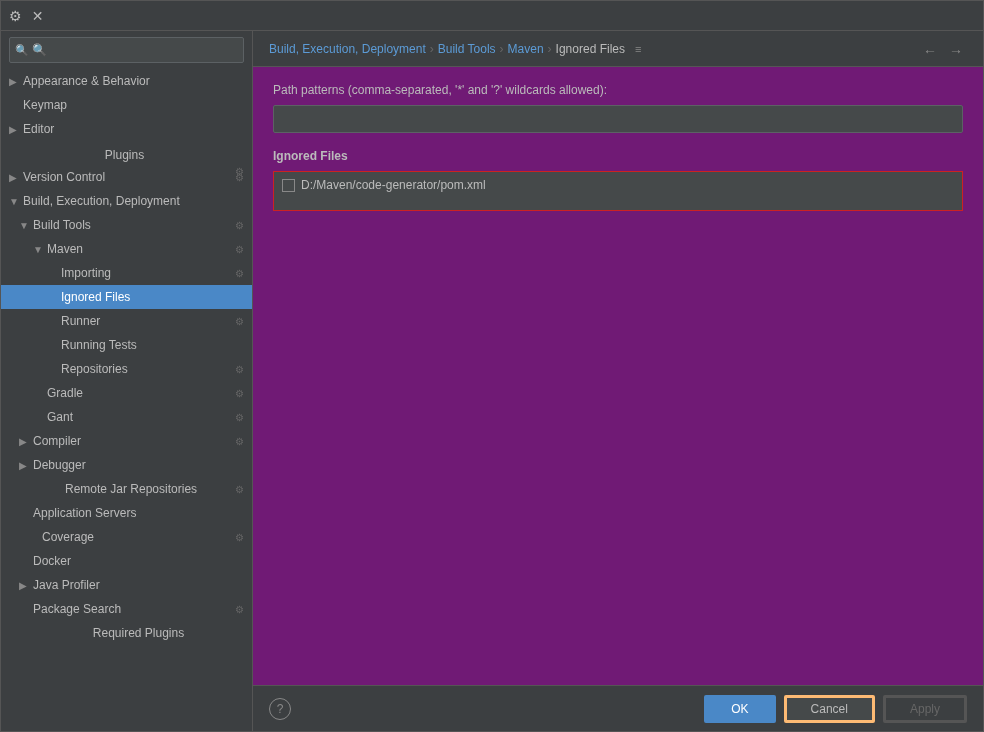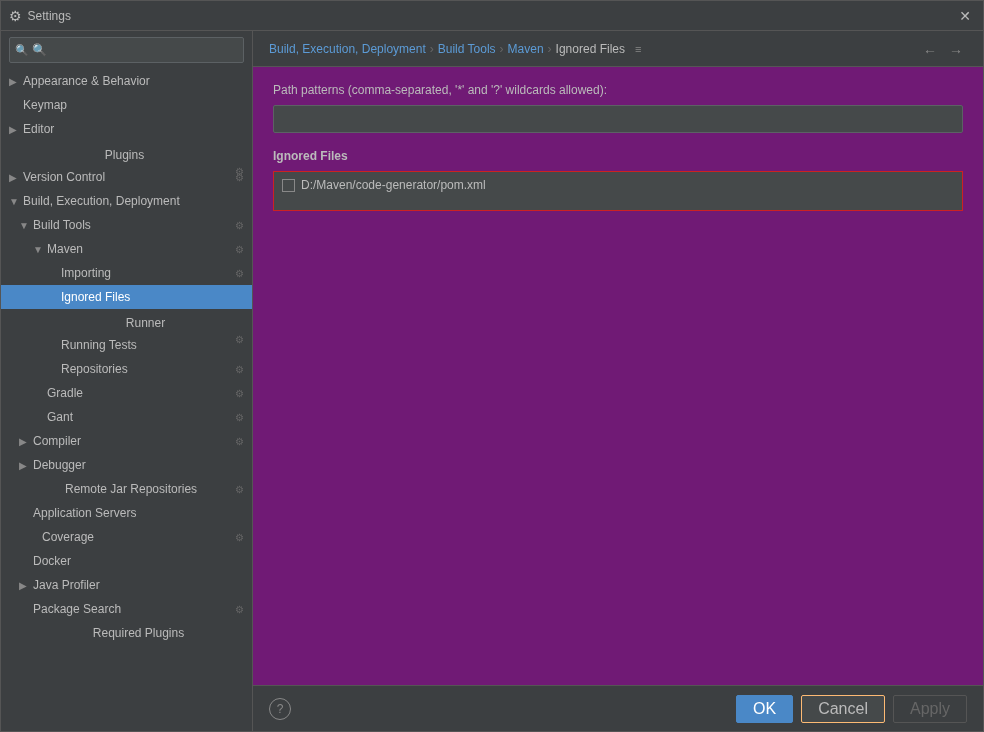--- a/index.html
+++ b/index.html
@@ -231,25 +231,25 @@
       justify-content: center;
       cursor: pointer;
       font-size: 12px;
     }
     .footer-right {
       display: flex;
       gap: 8px;
     }
     .btn {
       height: 28px;
-      padding: 0 16px;
-      font-size: 16px;
+      padding: 0 24px;
+      font-size: 12px;
       cursor: pointer;
       border-radius: 2px;
-      border: 1px solid #fdba74;
+      border: 3px solid #fdba74;
     }
     .btn-primary {
       background: #4a88c7;
       color: #fff;
       border-color: #4a88c7;
     }
     .btn-secondary {
       background: #45494a;
       color: #bbb;
     }
@@ -266,21 +266,20 @@
       flex-shrink: 0;
     }
   </style>
 </head>
 <body>
 
 <div class="window">
 
   <div class="title-bar">
     <span style="font-size:14px;color:#bbb;">⚙</span>
-    <span class="title-bar-text">Settings</span>
     <div class="close-btn">✕</div>
   </div>
 
   <div class="content-area">
 
     <div class="sidebar">
       <div class="search-container">
         <span class="search-icon-inner">🔍</span>
         <input type="text" value="" placeholder="🔍" style="">
       </div>
@@ -323,21 +322,21 @@
           </div>
           <div class="tree-item" style="padding-left: 46px;">
             <span class="expand-arrow"></span>
             <span>Importing</span>
             <span class="gear-icon-inline">⚙</span>
           </div>
           <div class="tree-item selected" style="padding-left: 46px;">
             <span class="expand-arrow"></span>
             <span>Ignored Files</span>
           </div>
-          <div class="tree-item" style="padding-left: 46px; flex-direction: column;">
+          <div class="tree-item" style="padding-left: 46px;">
             <span class="expand-arrow"></span>
             <span>Runner</span>
             <span class="gear-icon-inline">⚙</span>
           </div>
           <div class="tree-item" style="padding-left: 46px;">
             <span class="expand-arrow"></span>
             <span>Running Tests</span>
           </div>
           <div class="tree-item" style="padding-left: 46px;">
             <span class="expand-arrow"></span>

